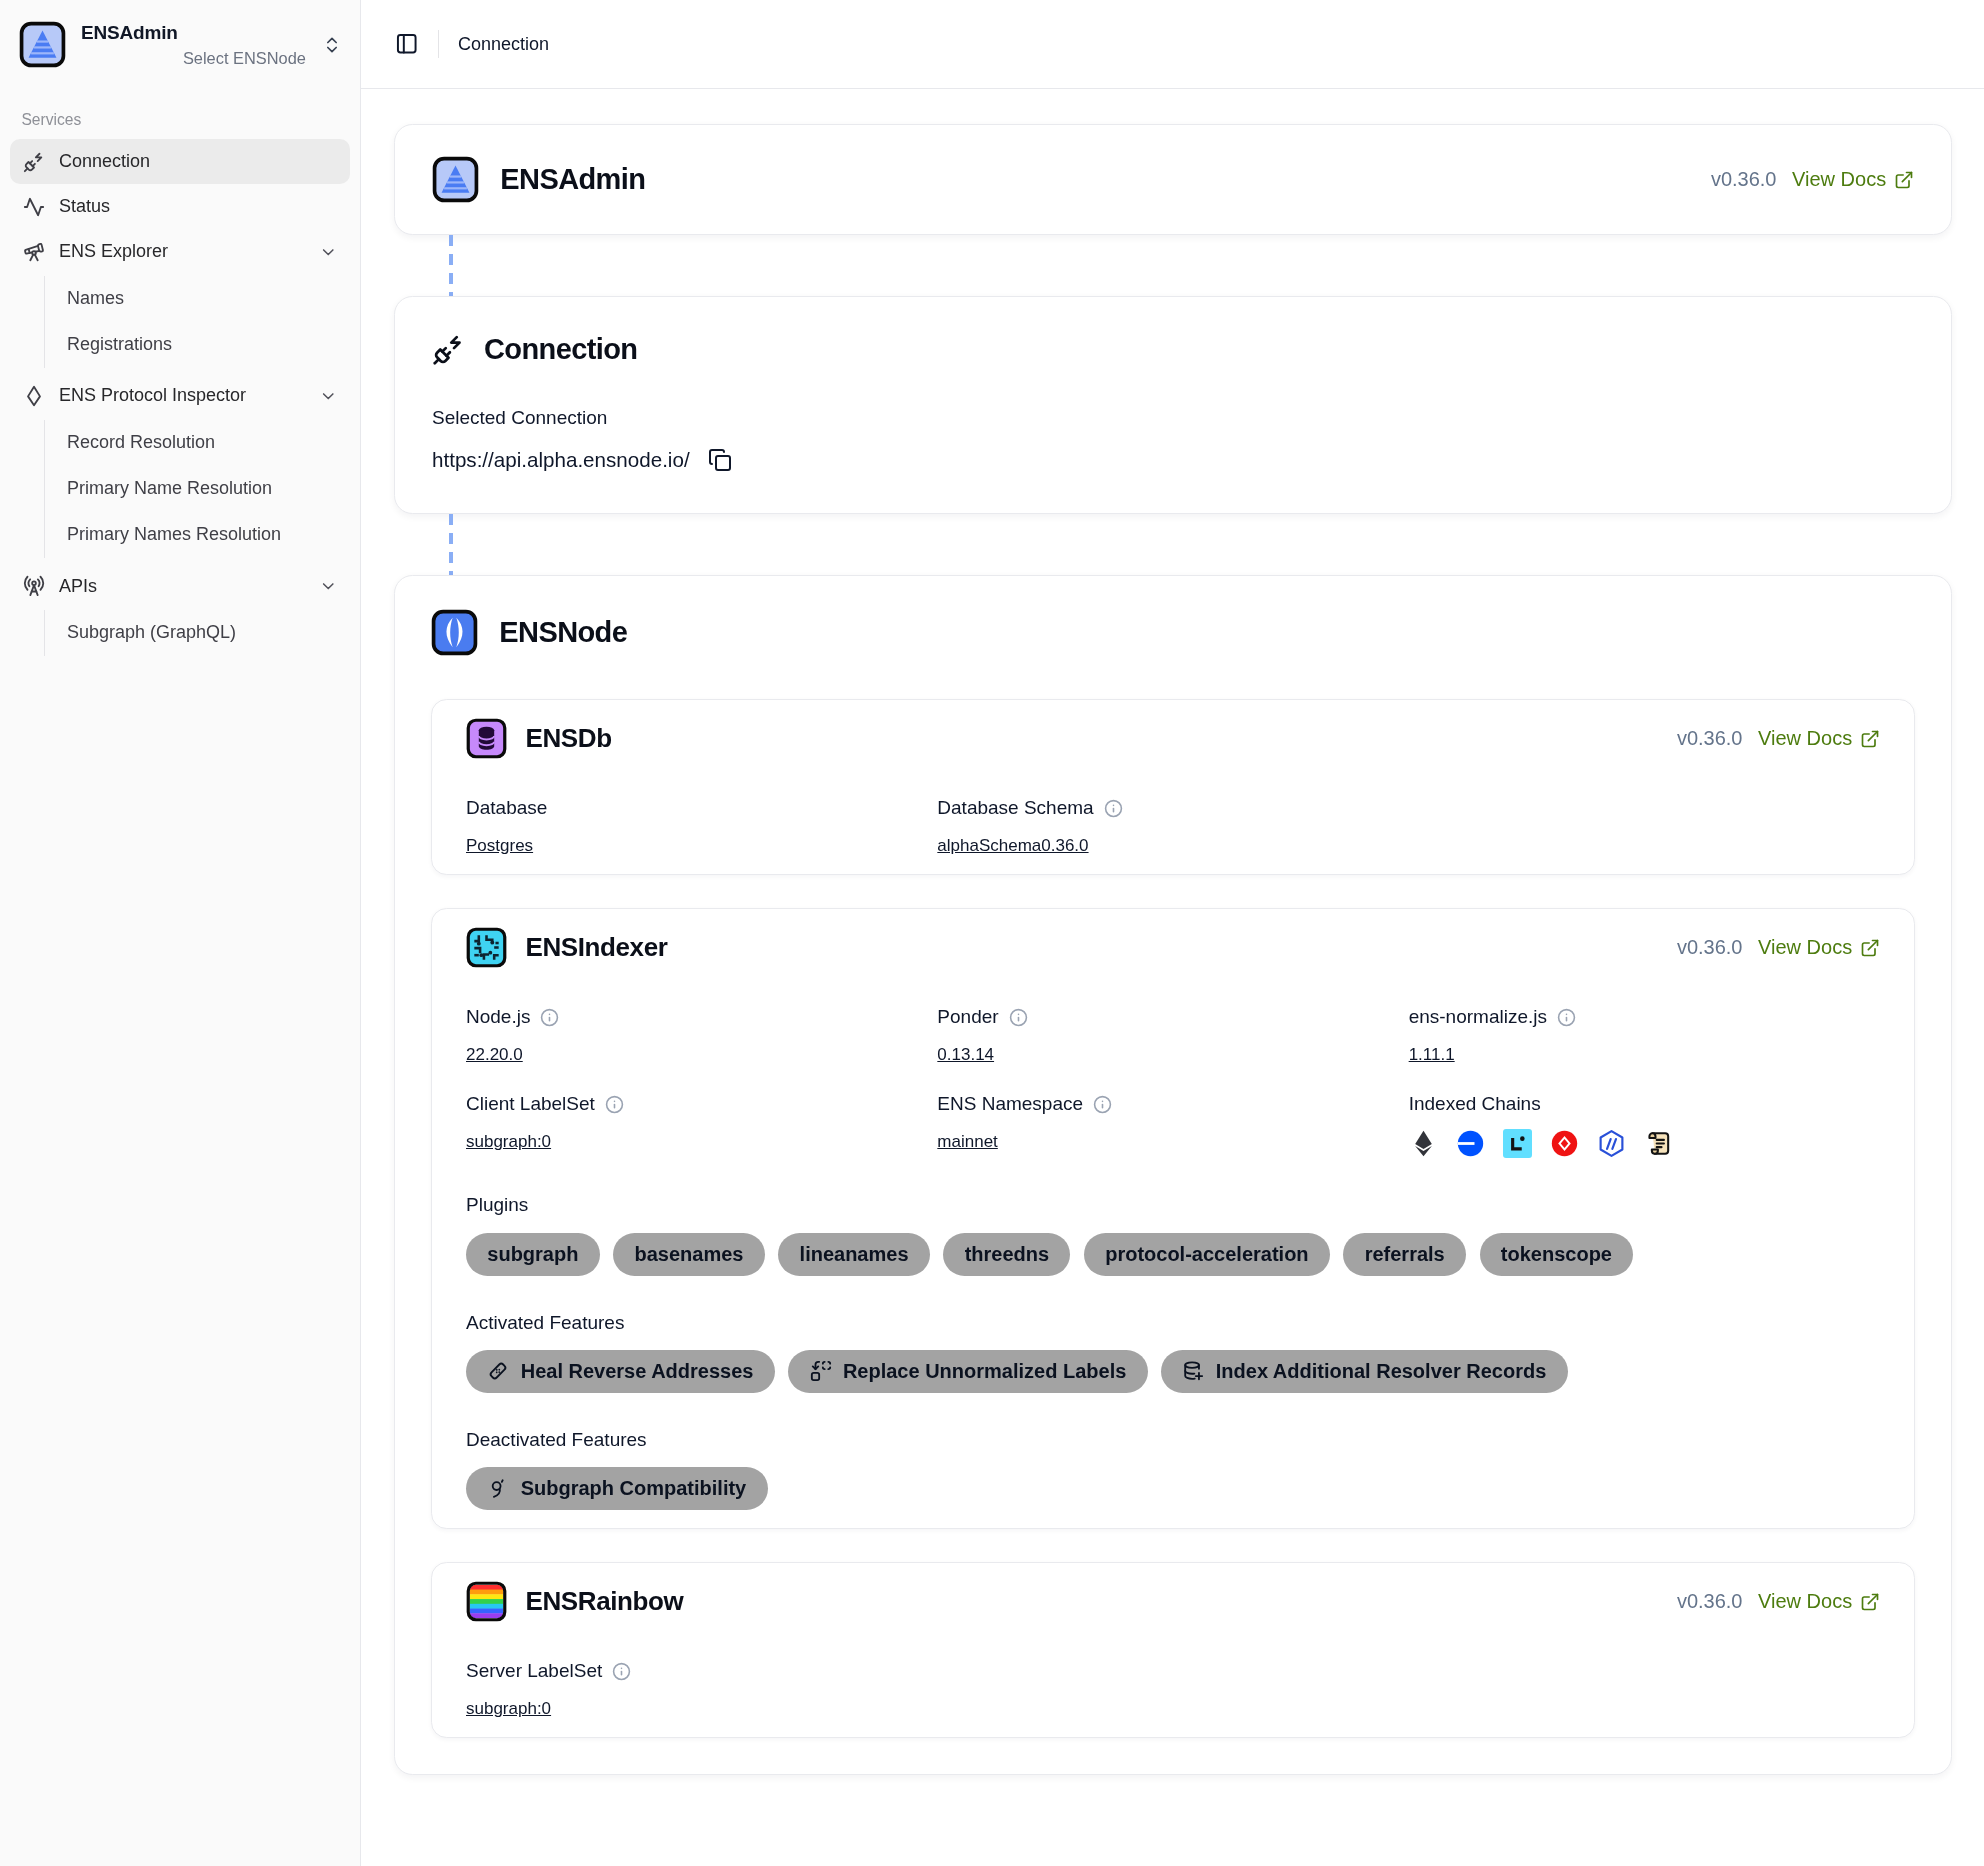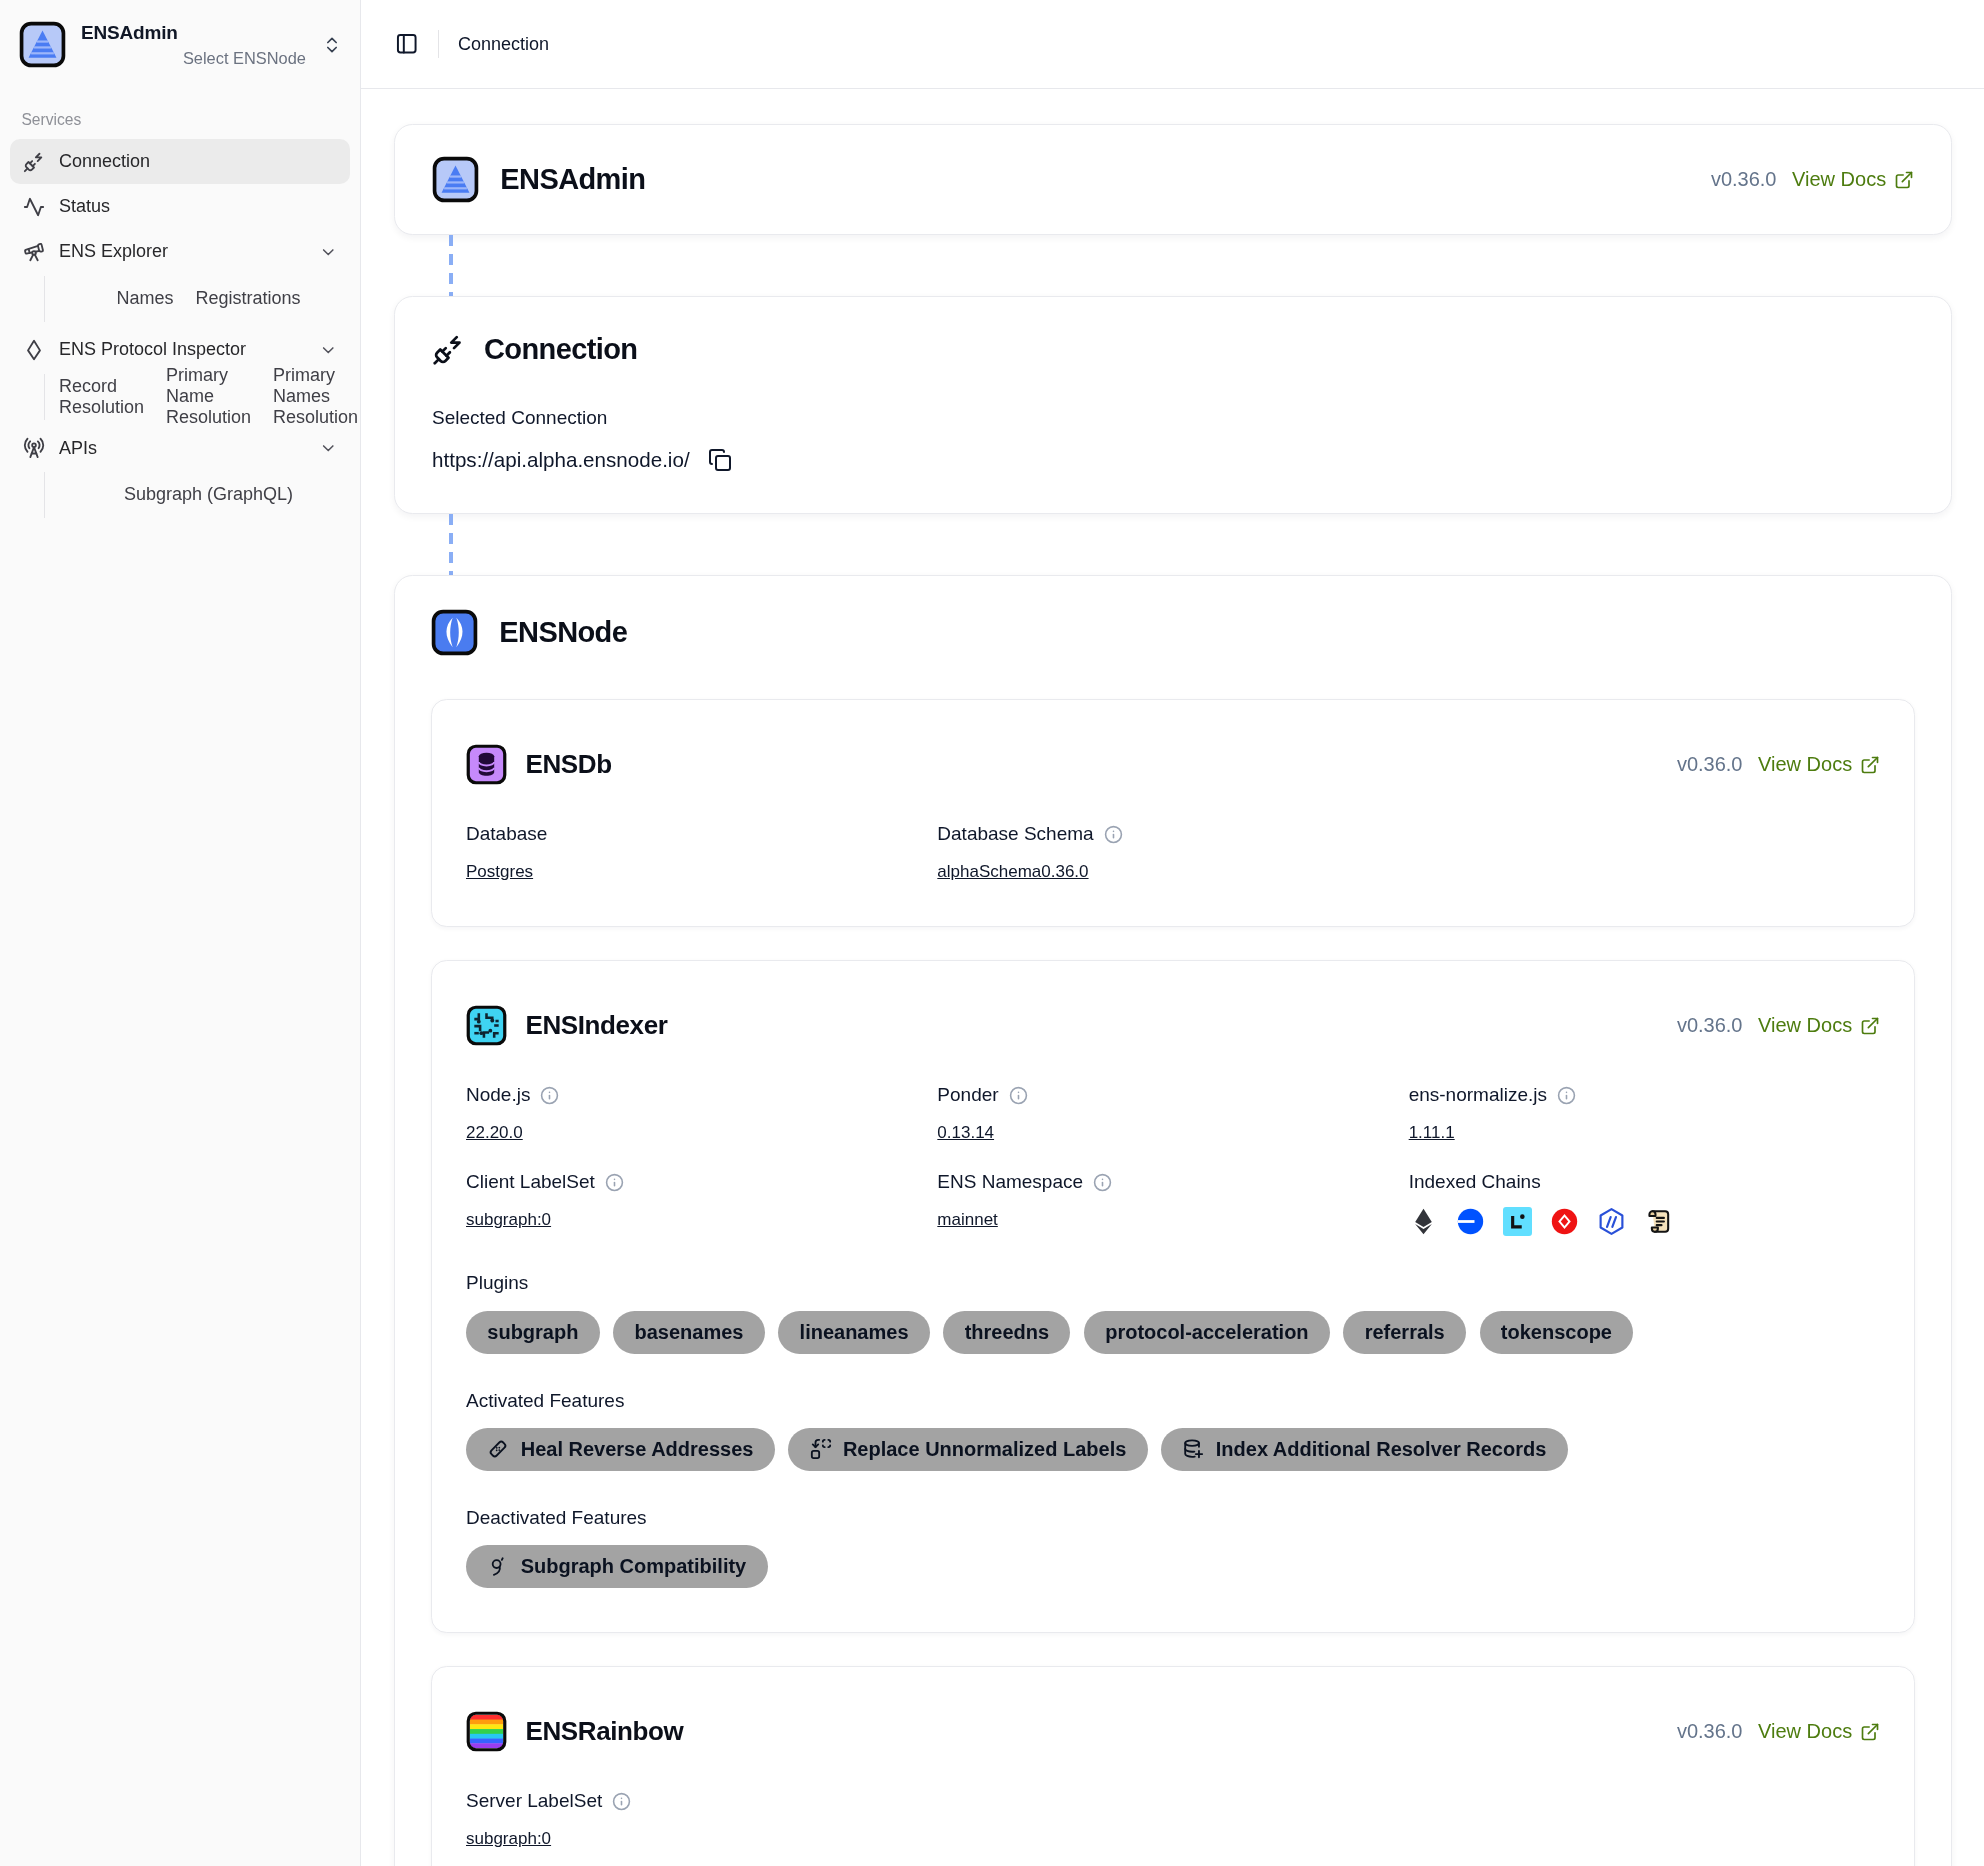--- a/index.html
+++ b/index.html
@@ -31,21 +31,21 @@
   .nav-item {
     display: flex; align-items: center; gap: 14.2px;
     height: 45px; padding: 0 12.8px; border-radius: 10px;
     font-size: 18px; color: #27272a; cursor: pointer;
   }
   .nav-item.active { background: #ebebeb; font-weight: 500; }
   .nav-ic { width: 22px; height: 22px; color: #3f3f46; }
   .chev { margin-left: auto; width: 18.5px; height: 18.5px; color: #52525b; }
   .subtree {
     margin: 1.4px 0 5.7px 34px; border-left: 1.4px solid #e4e4e7;
-    display: flex; flex-direction: row; justify-content: center;
+    display: flex; flex-direction: column; justify-content: center;
   }
   .sub-item {
     height: 46px; display: flex; align-items: center;
     padding-left: 22px; font-size: 18px; color: #3f3f46;
     border-radius: 8.5px; cursor: pointer;
   }
 
   
   .main { flex: 1; display: flex; flex-direction: column; min-width: 0; }
   .topbar {
@@ -83,21 +83,21 @@
   .head-ic { width: 33px; height: 33px; color: #0b0f19; }
   .dim-label { font-size: 19px; color: #0f172a; font-weight: 500; display: inline-flex; align-items: center; gap: 10px; }
   .sel-label { margin-top: 41px; }
   .url-row { margin-top: 19px; display: flex; align-items: center; gap: 18.5px; }
   .url-text { font-size: 20.6px; color: #0f172a; }
   .copy-ic { width: 24px; height: 24px; color: #0f172a; cursor: pointer; }
 
   .card-ensnode { margin-top: 0; padding: 33px 36px 36px; }
 
   .inner {
-    border: 1.4px solid #e9eaee; border-radius: 15.6px; padding: 44px 34px;
+    border: 1.4px solid #e9eaee; border-radius: 15.6px; padding: 18px 34px;
     background: #fff; box-shadow: 0 1.4px 4.3px rgba(15,23,42,.04);
   }
   .inner + .inner, .first-inner { margin-top: 33px; }
   .mt-head { margin-top: 43px; }
   .inner-head { display: flex; align-items: center; justify-content: space-between; }
   .inner-brand { display: flex; align-items: center; gap: 18.5px; }
 
   .fields { display: grid; grid-template-columns: 1fr 1fr 1fr; margin-top: 38px; row-gap: 28px; }
   .info-ic { width: 19px; height: 19px; color: #9aa3b2; cursor: pointer; }
   .fvalue { margin-top: 17px; font-size: 17px; color: #0f172a; text-decoration: underline; }

